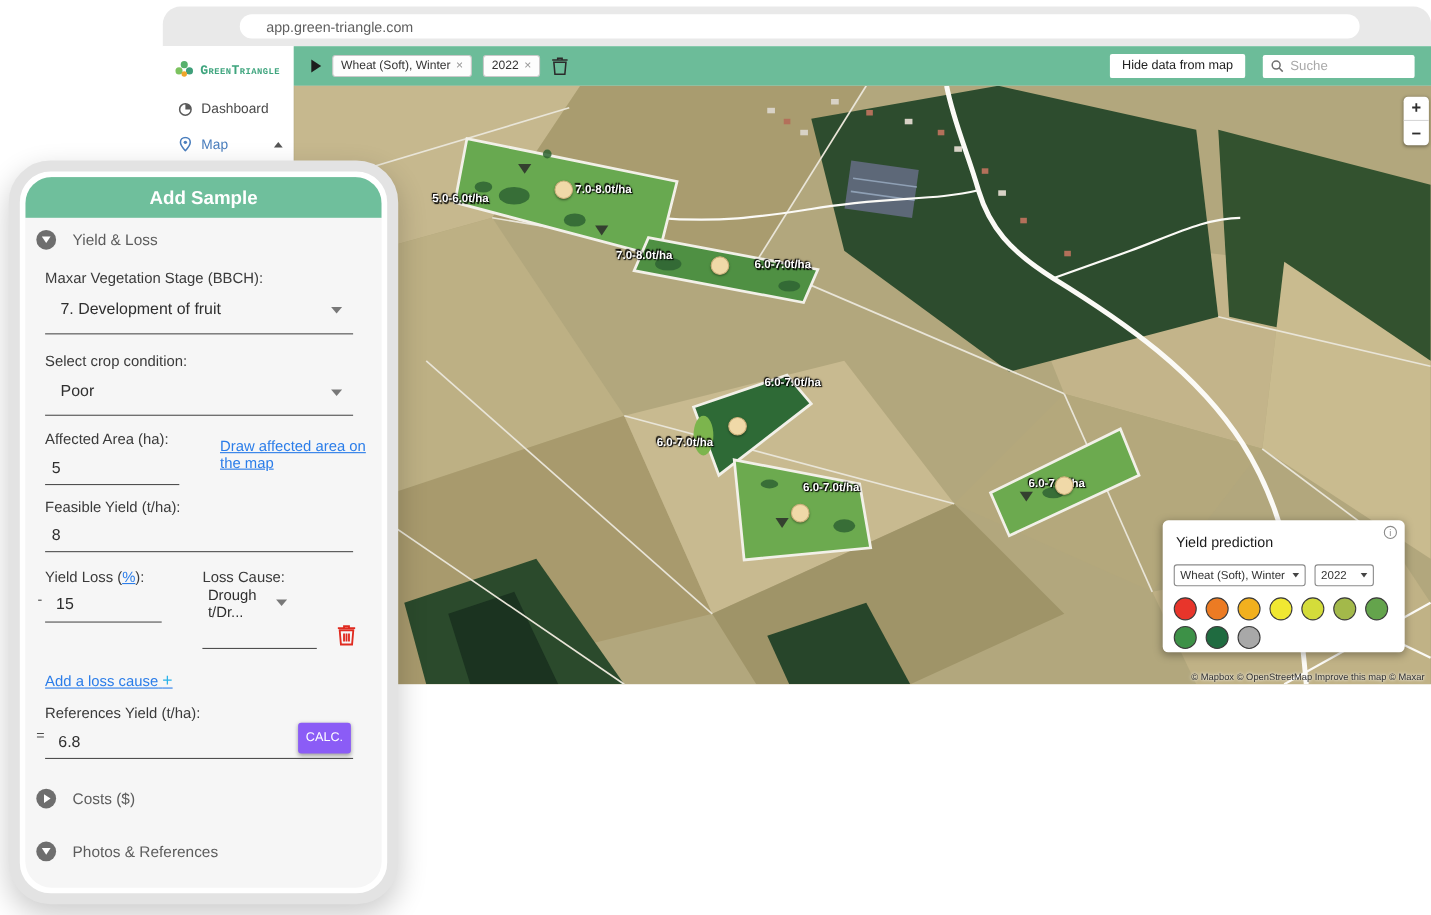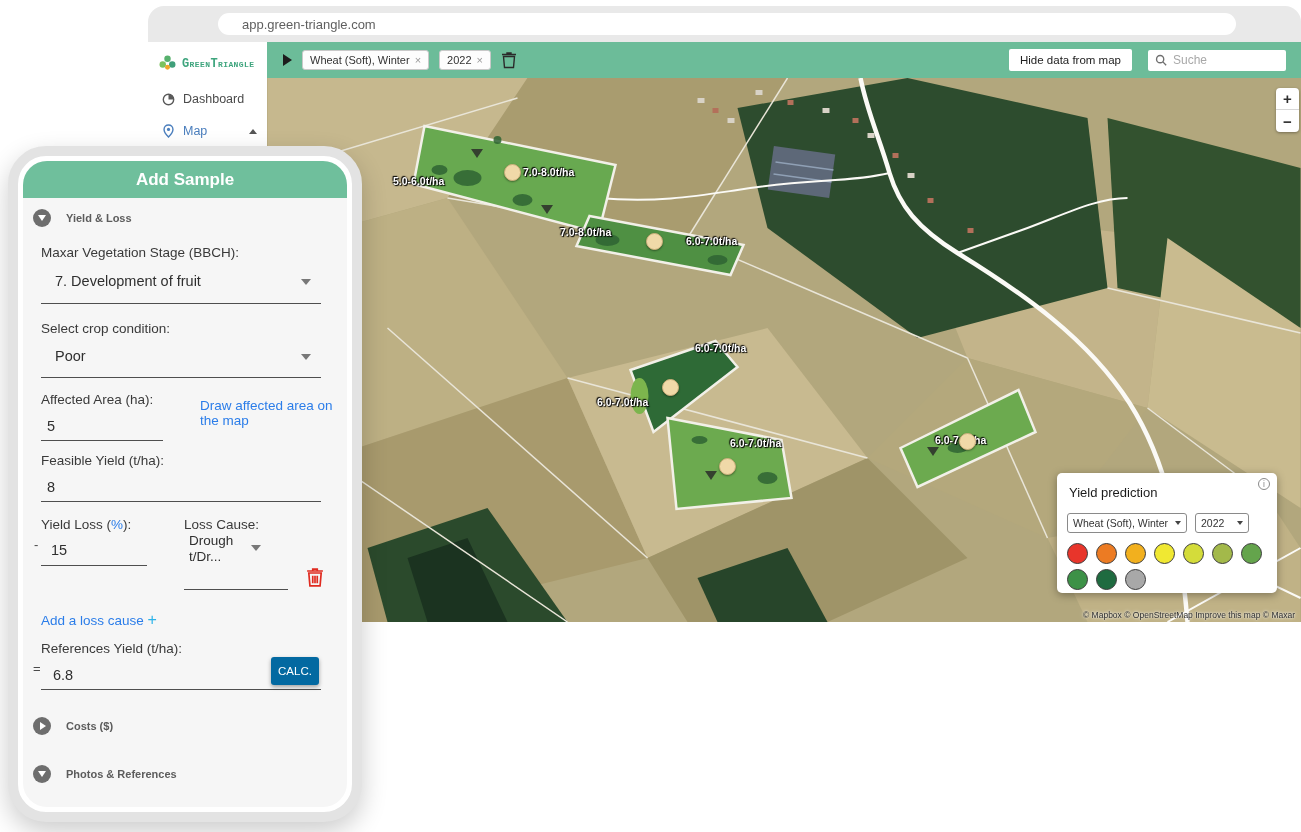--- a/index.html
+++ b/index.html
@@ -57,28 +57,28 @@
 
   
   #sample-outer { position:absolute; left:8px; top:146px; width:354px; height:676px; background:#ffffff; border:10px solid #e3e3e3; border-radius:38px; box-shadow:0 10px 26px rgba(0,0,0,.20); padding:5px; z-index:50; }
   #sample-card { position:relative; width:100%; height:100%; border-radius:24px; background:#f6f6f6; overflow:hidden; }
   #sample-header { position:absolute; left:0; top:0; width:100%; height:37px; background:#6fbf9c; color:#ffffff; font-size:17px; font-weight:bold; text-align:center; line-height:37px; }
   .sec-row { position:absolute; left:10px; display:flex; align-items:center; gap:15px; }
   .sec-icon { width:18px; height:18px; border-radius:50%; background:#6e6e6e; position:relative; flex:none; }
   .sec-icon::after { content:""; position:absolute; }
   .sec-icon.down::after { left:5px; top:6px; border-left:4.5px solid transparent; border-right:4.5px solid transparent; border-top:6px solid #ffffff; }
   .sec-icon.right::after { left:7px; top:5px; border-top:4.5px solid transparent; border-bottom:4.5px solid transparent; border-left:6px solid #ffffff; }
-  .sec-title { font-size:11px; font-weight:bold; color:#5c5c5c; }
+  .sec-title { font-size:14px; font-weight:normal; color:#5c5c5c; }
   .f-label { position:absolute; font-size:13.5px; color:#3a3a3a; }
   .f-value { position:absolute; font-size:14.5px; color:#2f2f2f; }
   .underline { position:absolute; height:0; border-bottom:1.4px solid #4f4f4f; }
   .dd-caret { position:absolute; width:0; height:0; border-left:5px solid transparent; border-right:5px solid transparent; border-top:6px solid #787878; }
-  .blue-link { position:absolute; font-size:13.5px; color:#2b7de9; cursor:pointer; }
+  .blue-link { position:absolute; font-size:13.5px; color:#2b7de9; text-decoration:underline; cursor:pointer; }
   .prefix-op { position:absolute; font-size:13px; color:#4a4a4a; }
-  #calc-btn { position:absolute; left:248px; top:496px; width:48px; height:28px; background:#0369a1; color:#fff; border:none; border-radius:3px; font-size:11.5px; font-family:inherit; box-shadow:0 2px 4px rgba(0,0,0,.35); cursor:pointer; }
+  #calc-btn { position:absolute; left:248px; top:496px; width:48px; height:28px; background:#8b5cf6; color:#fff; border:none; border-radius:3px; font-size:11.5px; font-family:inherit; box-shadow:0 2px 4px rgba(0,0,0,.35); cursor:pointer; }
   #cause-value { position:absolute; left:166px; top:372px; width:46px; font-size:13.5px; line-height:16px; color:#2f2f2f; word-break:break-all; }
   #panel-trash { position:absolute; left:283px; top:406px; width:18px; height:21px; cursor:pointer; }
   #add-plus { color:#2bb3e9; text-decoration:none; font-size:16px; }
 </style>
 </head>
 <body>
 
 <div id="browser">
   <div id="chrome">
     <div id="urlbar">

